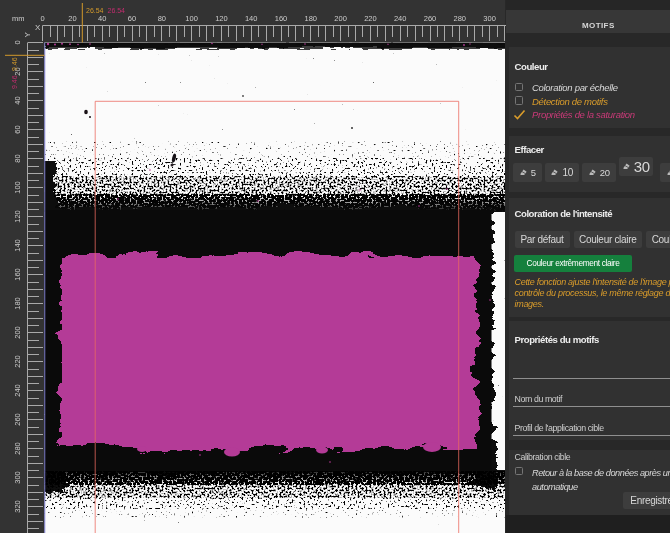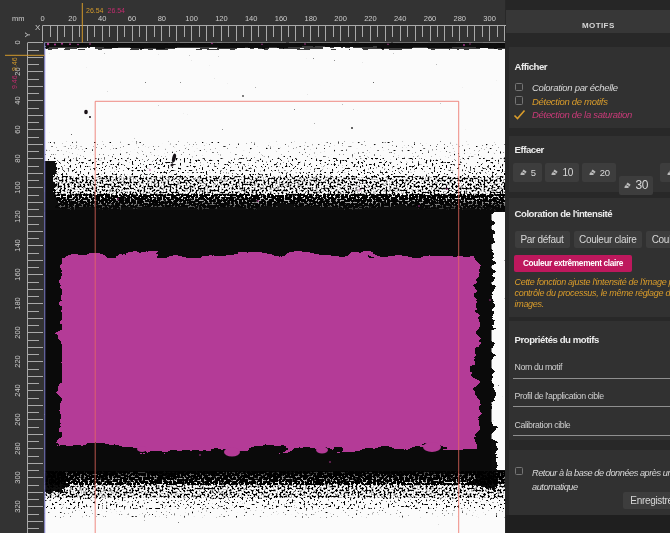--- a/index.html
+++ b/index.html
@@ -5,21 +5,21 @@
 html,body { width:670px; height:533px; overflow:hidden; background:#282828;
   font-family:"Liberation Sans", sans-serif; }
 #root { position:relative; width:670px; height:533px; }
 .panel { position:absolute; left:506px; top:0; width:164px; height:533px; background:#282828; }
 .sec { position:absolute; left:3px; width:170px; background:#313131; }
 .hdg { position:absolute; color:#ededed; font-size:9.6px; font-weight:700; letter-spacing:-0.45px; white-space:nowrap; }
 .lbl { position:absolute; font-size:9.5px; letter-spacing:-0.3px; white-space:nowrap; color:#d9d9d9;font-style:italic; }
 .cb  { position:absolute; width:8.5px; height:8.5px; border:1px solid #757575; border-radius:1.5px; background:transparent; }
 .btn { position:absolute; background:#3d3d3d; border-radius:2px; color:#d8d8d8; font-size:10px;
   letter-spacing:-0.3px; display:flex; align-items:center; justify-content:center; white-space:nowrap; }
-.flb { position:absolute; font-size:8.8px; letter-spacing:-0.4px; white-space:nowrap; color:#cfcfcf; }
+.flb { position:absolute; font-size:8.8px; letter-spacing:-0.4px; white-space:nowrap; color:#cfcfcf;margin-top:32px; }
 .ul  { position:absolute; left:7px; width:160px; height:1px; background:#8f8f8f; }
 </style></head>
 <body>
 <div id="root">
 <svg width="506" height="533" viewBox="0 0 506 533" style="position:absolute;left:0;top:0">
 <defs>
 <clipPath id="pageclip">
           <rect x="44.5" y="42.5" width="460.5" height="490.5"></rect>
         </clipPath>
 <linearGradient id="gDown" x1="0" y1="0" x2="0" y2="1">
@@ -337,57 +337,57 @@
   <div style="position:absolute;left:0;top:10px;width:164px;height:23px;background:#373737"></div>
   <div class="hdg" style="left:76px;top:20.5px;font-size:8px;letter-spacing:0.4px;color:#d6d6d6">MOTIFS</div>
 
   <div class="sec" style="top:47px;height:81px"></div>
   <div class="sec" style="top:136px;height:56px"></div>
   <div class="sec" style="top:198px;height:119px"></div>
   <div class="sec" style="top:321px;height:119px"></div>
   <div class="sec" style="top:450px;height:65px"></div>
   <div style="position:absolute;left:0;top:515px;width:164px;height:18px;background:#1f1f1f"></div>
 
-  <div class="hdg" style="left:8.5px;top:61px">Afficher</div>
+  <div class="hdg" style="left:8.5px;top:61px">Couleur</div>
   <div class="cb" style="left:8.5px;top:82.5px"></div>
   <div class="lbl" style="left:26px;top:82px">Coloration par échelle</div>
   <div class="cb" style="left:8.5px;top:96px"></div>
   <div class="lbl" style="left:26px;top:95.5px;color:#d99c2b">Détection de motifs</div>
   <svg style="position:absolute;left:7px;top:108.5px" width="13" height="11" viewBox="0 0 13 11">
     <path d="M1.5,6.5 L4.5,9.5 L11.5,1.5" fill="none" stroke="#d99c2b" stroke-width="1.6"></path>
       </svg>
-  <div class="lbl" style="left:26px;top:109px;color:#c93a78">Détection de la saturation</div>
+  <div class="lbl" style="left:26px;top:109px;color:#c93a78">Propriétés de la saturation</div>
 
   <div class="hdg" style="left:8.5px;top:144px">Effacer</div>
   <div class="btn" style="left:6.5px;top:163px;width:29.5px;height:18.5px;font-size:9.5px"><svg width="9" height="9" viewBox="0 0 9 9" style="margin-right:3px">
           <path d="M1.2,6.2 L4.6,1.6 L7.6,3.8 L5.6,6.6 q-.4,.5 -1,.5 L2,7.1 z" fill="#b9b9b9"></path>
           <path d="M3.1,3.7 L6.4,5.6" stroke="#3d3d3d" stroke-width="0.8" fill="none"></path>
         </svg>5</div>
   <div class="btn" style="left:39px;top:163px;width:33.5px;height:18.5px;font-size:10px"><svg width="9" height="9" viewBox="0 0 9 9" style="margin-right:3px">
           <path d="M1.2,6.2 L4.6,1.6 L7.6,3.8 L5.6,6.6 q-.4,.5 -1,.5 L2,7.1 z" fill="#b9b9b9"></path>
           <path d="M3.1,3.7 L6.4,5.6" stroke="#3d3d3d" stroke-width="0.8" fill="none"></path>
         </svg>10</div>
   <div class="btn" style="left:76px;top:163px;width:33.5px;height:18.5px;font-size:9.5px"><svg width="9" height="9" viewBox="0 0 9 9" style="margin-right:3px">
           <path d="M1.2,6.2 L4.6,1.6 L7.6,3.8 L5.6,6.6 q-.4,.5 -1,.5 L2,7.1 z" fill="#b9b9b9"></path>
           <path d="M3.1,3.7 L6.4,5.6" stroke="#3d3d3d" stroke-width="0.8" fill="none"></path>
         </svg>20</div>
-  <div class="btn" style="left:113px;top:176px;width:33.5px;height:18.5px;font-size:12px"><svg width="9" height="9" viewBox="0 0 9 9" style="margin-right:3px">
+  <div class="btn" style="left:113px;top:157px;width:33.5px;height:18.5px;font-size:15px"><svg width="9" height="9" viewBox="0 0 9 9" style="margin-right:3px">
           <path d="M1.2,6.2 L4.6,1.6 L7.6,3.8 L5.6,6.6 q-.4,.5 -1,.5 L2,7.1 z" fill="#b9b9b9"></path>
           <path d="M3.1,3.7 L6.4,5.6" stroke="#3d3d3d" stroke-width="0.8" fill="none"></path>
         </svg>30</div>
   <div class="btn" style="left:153.5px;top:163px;width:70px;height:18.5px;font-size:9.5px"><svg width="9" height="9" viewBox="0 0 9 9" style="margin-right:3px">
           <path d="M1.2,6.2 L4.6,1.6 L7.6,3.8 L5.6,6.6 q-.4,.5 -1,.5 L2,7.1 z" fill="#b9b9b9"></path>
           <path d="M3.1,3.7 L6.4,5.6" stroke="#3d3d3d" stroke-width="0.8" fill="none"></path>
         </svg>Réinitialiser</div>
 
   <div class="hdg" style="left:8.5px;top:208px">Coloration de l'intensité</div>
   <div class="btn" style="left:8.5px;top:231px;width:55px;height:16.5px">Par défaut</div>
   <div class="btn" style="left:67.5px;top:231px;width:68.5px;height:16.5px">Couleur claire</div>
   <div class="btn" style="left:140px;top:231px;width:75px;height:16.5px">Couleur foncée</div>
-  <div class="btn" style="left:8px;top:254.5px;width:118px;height:17px;background:#be185d;color:#fff;font-weight:700;font-size:8.3px;letter-spacing:-0.35px;overflow:hidden">Couleur extrêmement claire</div>
+  <div class="btn" style="left:8px;top:254.5px;width:118px;height:17px;background:#15803d;color:#fff;font-weight:400;font-size:8.3px;letter-spacing:-0.35px;overflow:hidden">Couleur extrêmement claire</div>
   <div class="lbl" style="left:8.5px;top:276.5px;color:#d99c2b;font-size:9px;line-height:11.3px">Cette fonction ajuste l'intensité de l'image pour le<br>contrôle du processus, le même réglage de toutes<br>images.</div>
 
   <div class="hdg" style="left:8.5px;top:334px">Propriétés du motifs</div>
   <div class="flb" style="left:8.5px;top:362px">Nom du motif</div>
   <div class="ul" style="top:377.6px"></div>
   <div class="flb" style="left:8.5px;top:390.5px">Profil de l'application cible</div>
   <div class="ul" style="top:405.5px"></div>
   <div class="flb" style="left:8.5px;top:419.5px">Calibration cible</div>
   <div class="ul" style="top:434.7px"></div>
 

